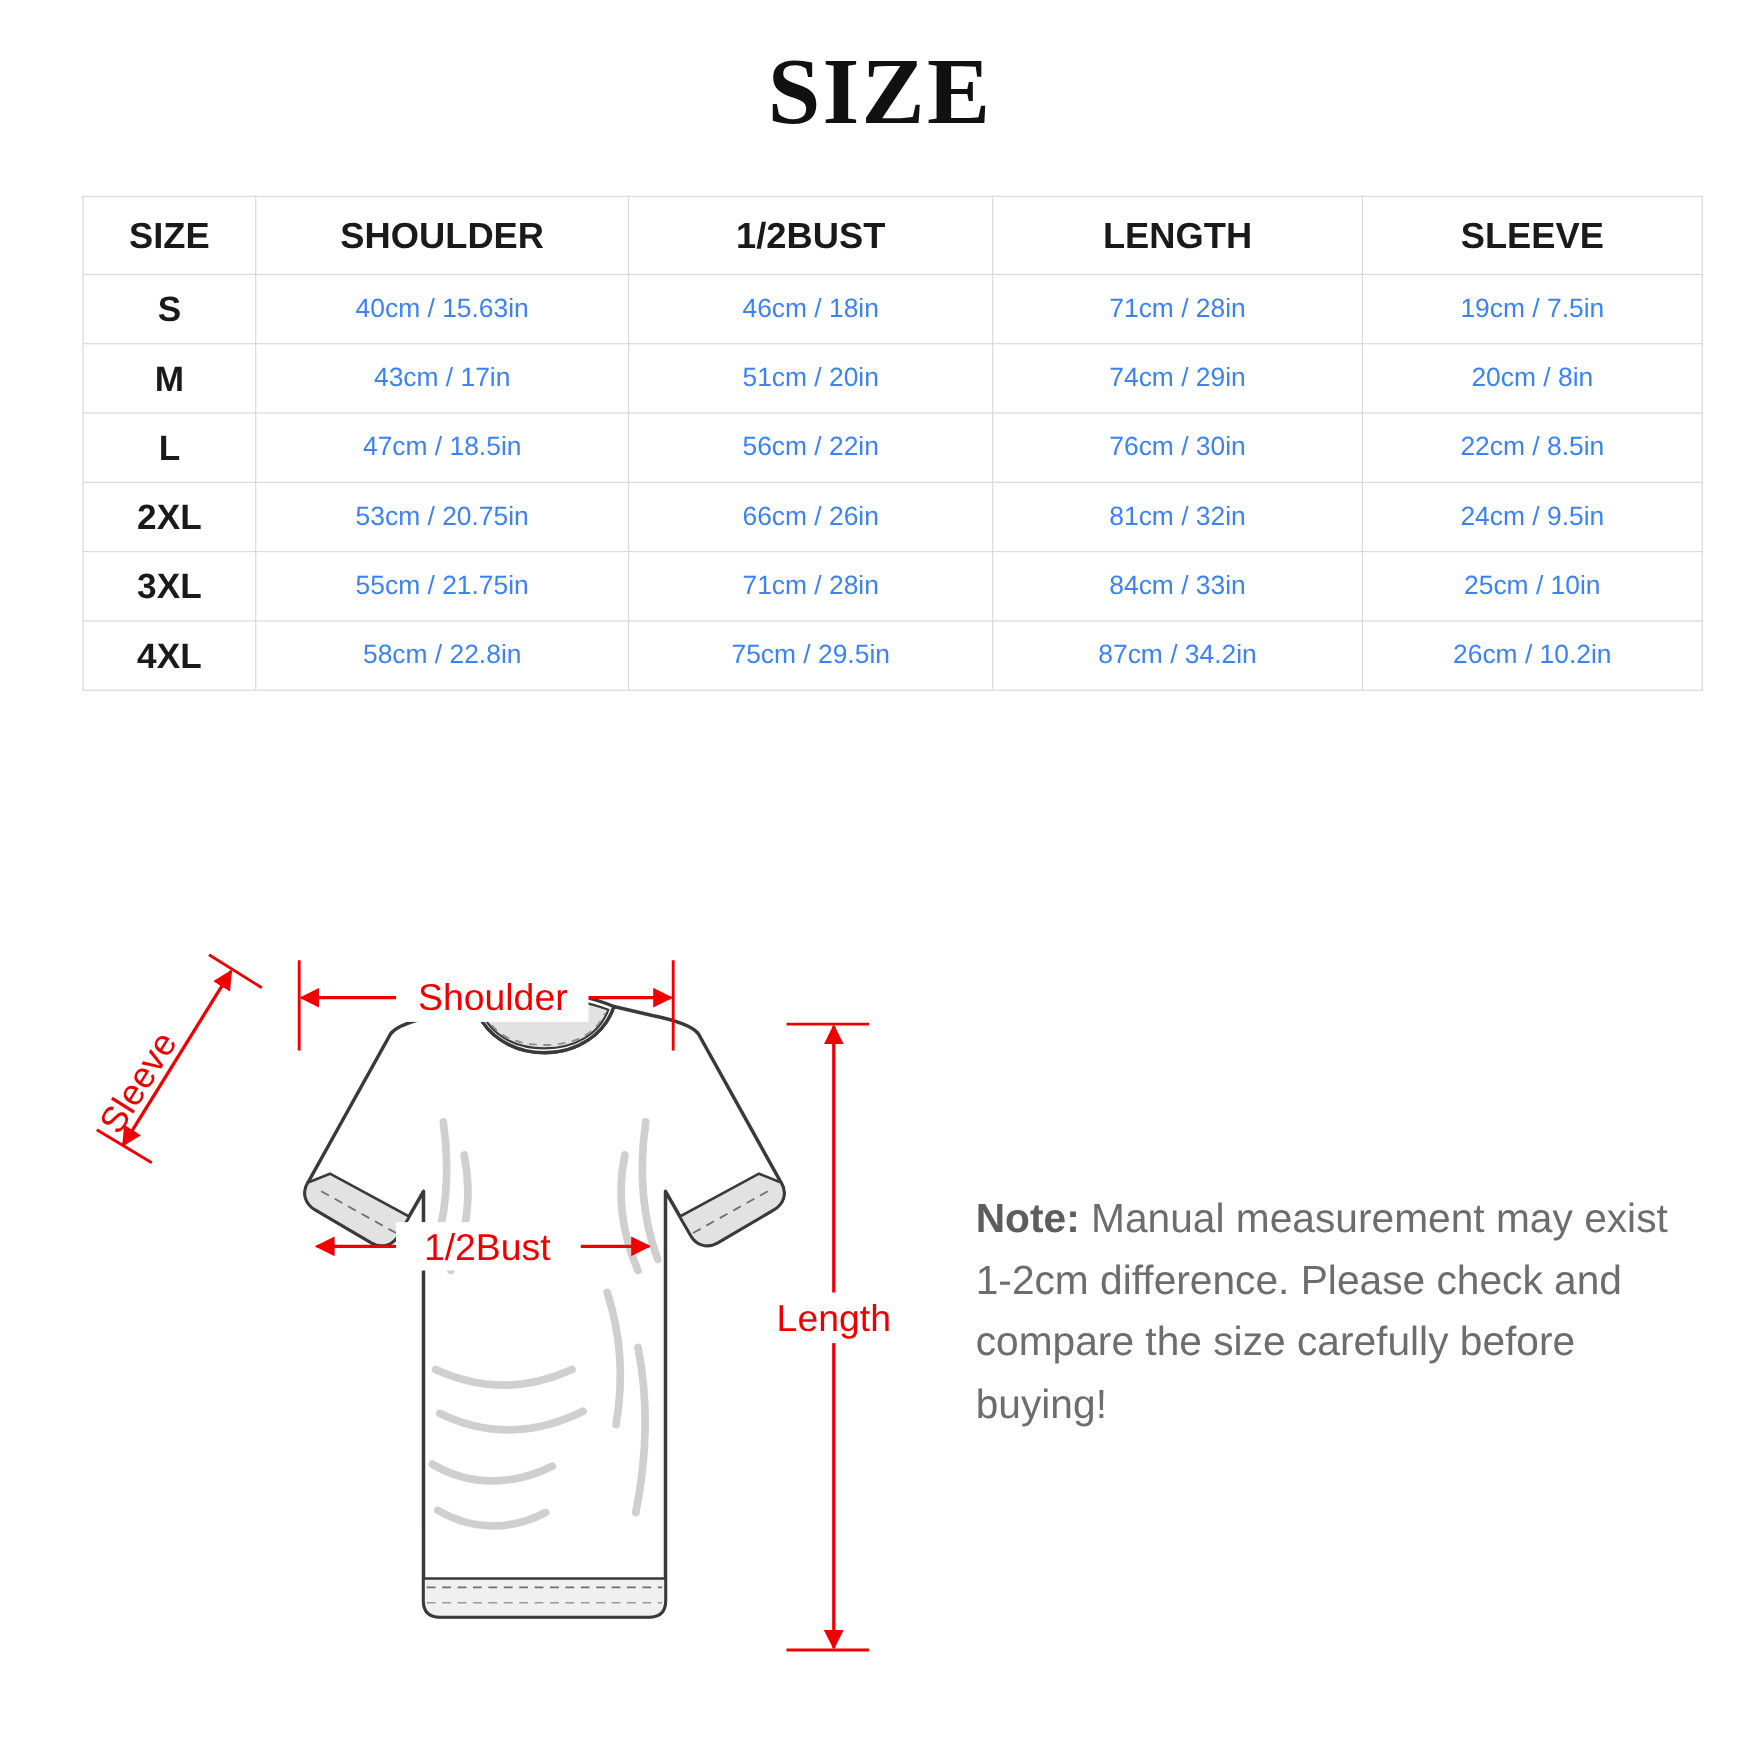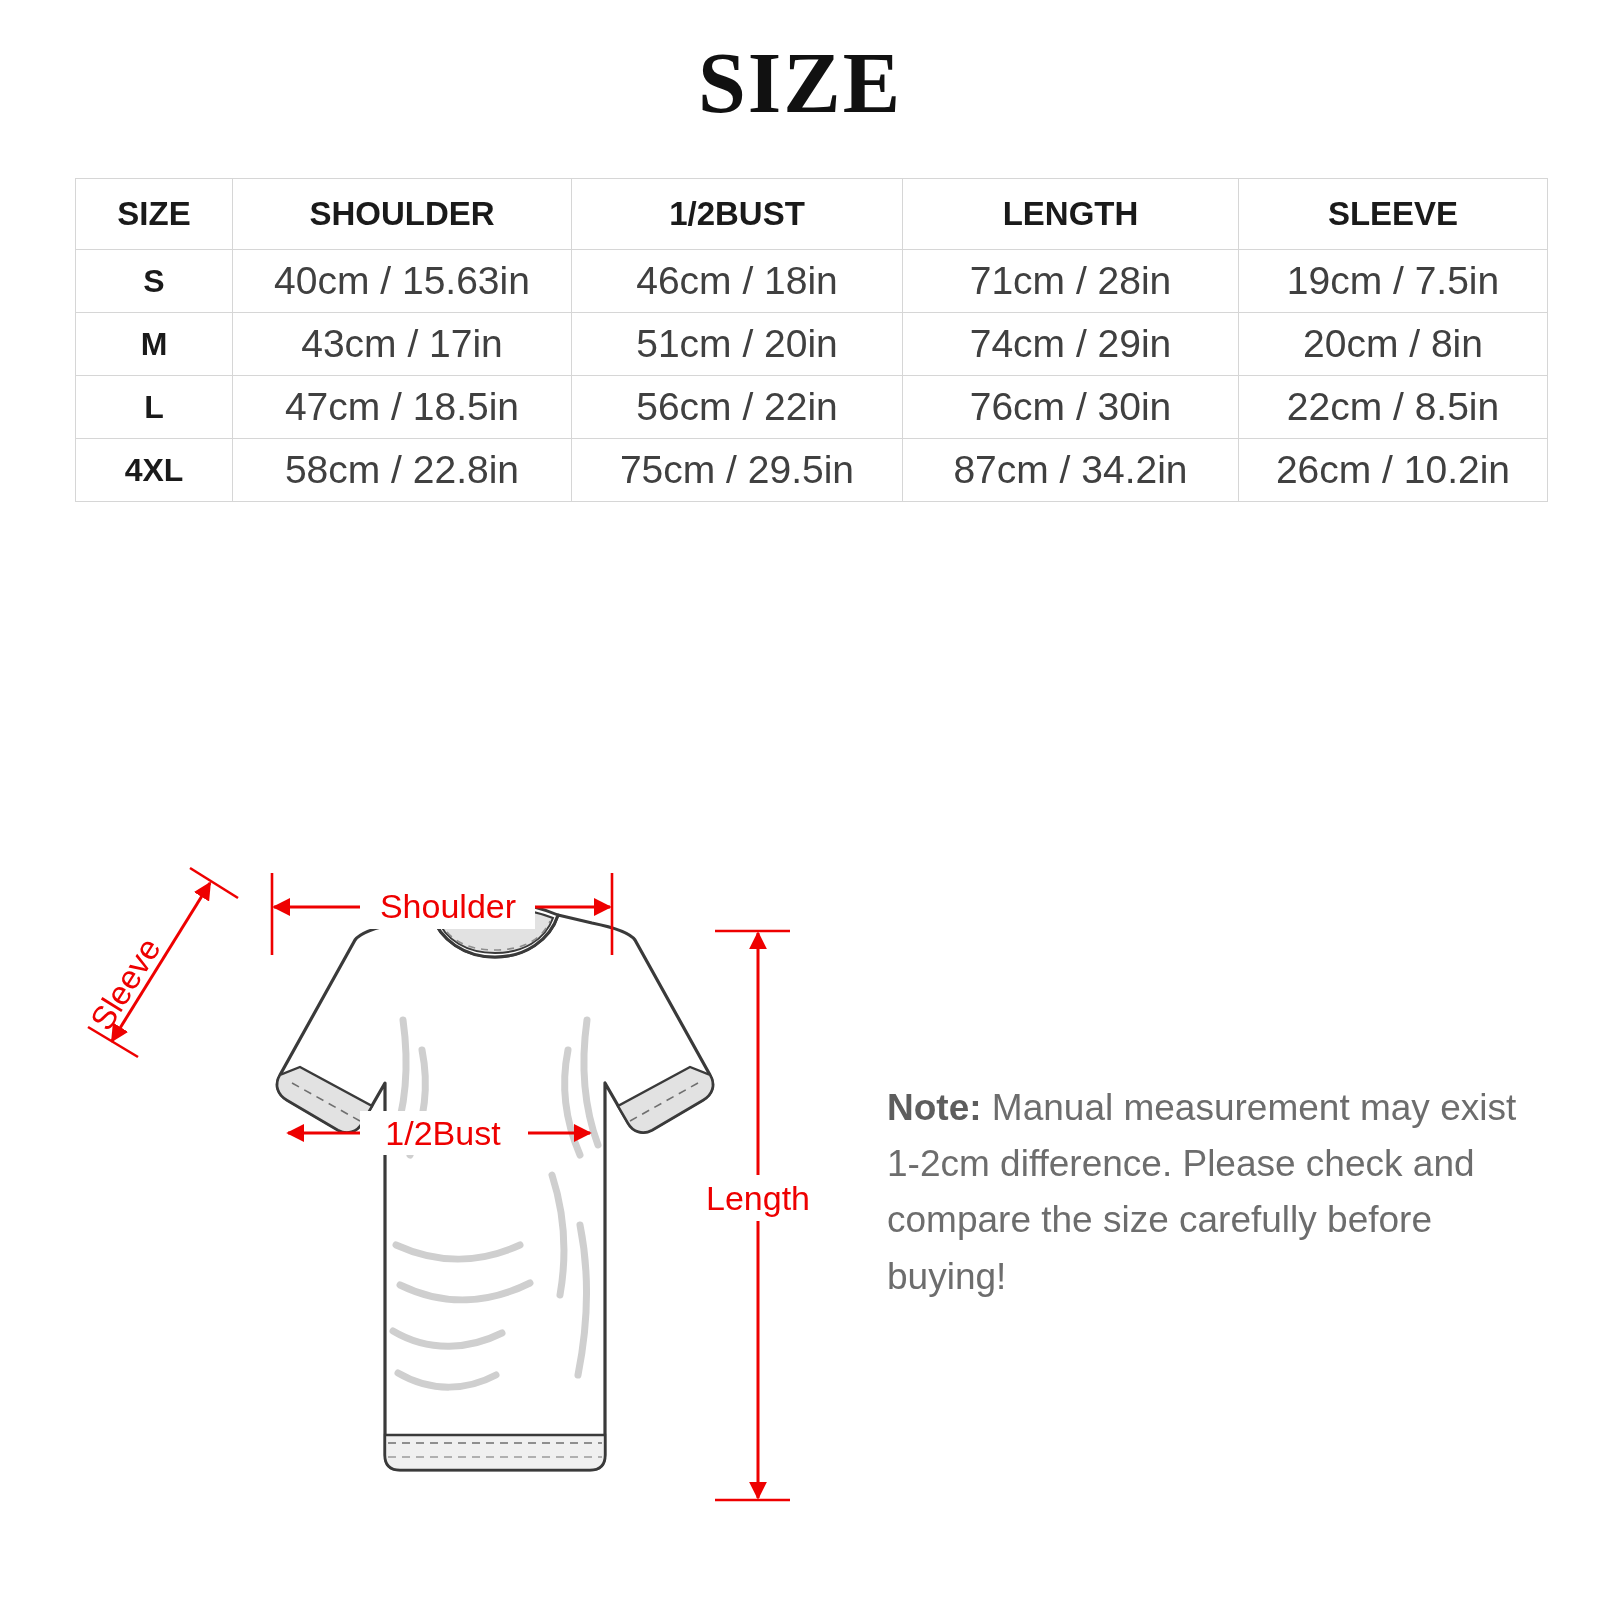--- a/index.html
+++ b/index.html
@@ -75,23 +75,23 @@
     font-weight: bold;
     color: #1a1a1a;
     height: 70px;
   }
   table.size-table tbody td.rowlabel {
     font-size: 32px;
     font-weight: bold;
     color: #1a1a1a;
   }
   table.size-table tbody td.val {
-    font-size: 39px;
+    font-size: 24px;
     font-weight: normal;
-    color: #404040;
+    color: #3b82f6;
   }
 
   
   #diagram {
     position: absolute;
     left: 60px;
     top: 845px;
     width: 790px;
     height: 720px;
   }
@@ -142,20 +142,34 @@
         <td class="col-bust val">51cm / 20in</td>
         <td class="col-length val">74cm / 29in</td>
         <td class="col-sleeve val">20cm / 8in</td>
       </tr>
       <tr>
         <td class="col-size rowlabel">L</td>
         <td class="col-shoulder val">47cm / 18.5in</td>
         <td class="col-bust val">56cm / 22in</td>
         <td class="col-length val">76cm / 30in</td>
         <td class="col-sleeve val">22cm / 8.5in</td>
+      </tr>
+      <tr>
+        <td class="col-size rowlabel">2XL</td>
+        <td class="col-shoulder val">53cm / 20.75in</td>
+        <td class="col-bust val">66cm / 26in</td>
+        <td class="col-length val">81cm / 32in</td>
+        <td class="col-sleeve val">24cm / 9.5in</td>
+      </tr>
+      <tr>
+        <td class="col-size rowlabel">3XL</td>
+        <td class="col-shoulder val">55cm / 21.75in</td>
+        <td class="col-bust val">71cm / 28in</td>
+        <td class="col-length val">84cm / 33in</td>
+        <td class="col-sleeve val">25cm / 10in</td>
       </tr>
       <tr>
         <td class="col-size rowlabel">4XL</td>
         <td class="col-shoulder val">58cm / 22.8in</td>
         <td class="col-bust val">75cm / 29.5in</td>
         <td class="col-length val">87cm / 34.2in</td>
         <td class="col-sleeve val">26cm / 10.2in</td>
       </tr>
     </tbody>
   </table>

